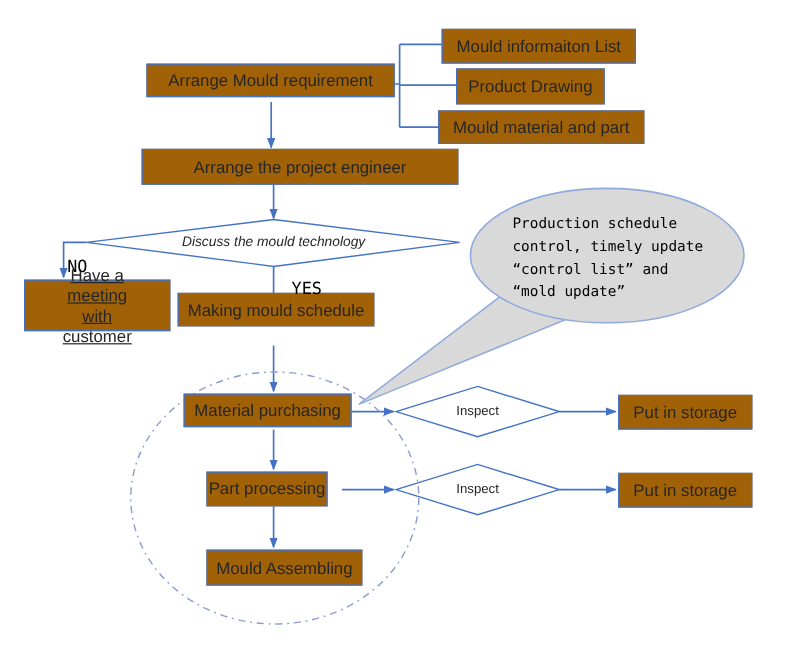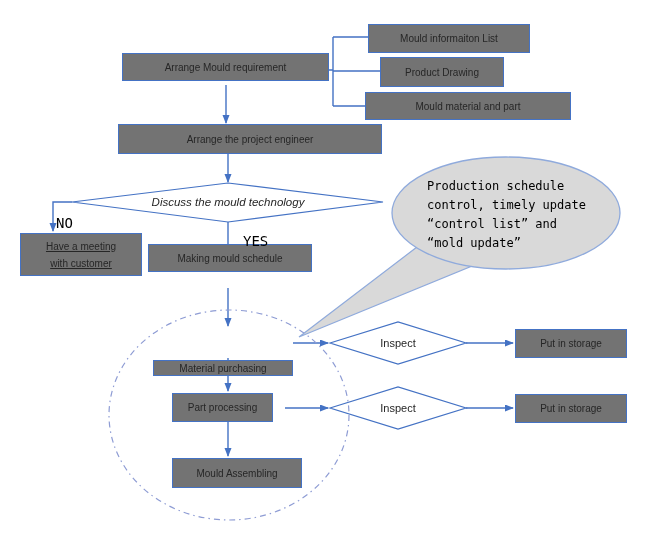--- a/index.html
+++ b/index.html
@@ -15,25 +15,25 @@
     width:658px;height:556px;
     background:#fff;
     font-family:"Liberation Sans", sans-serif;
     overflow:hidden;
   }
   #wires{position:absolute;inset:0;}
   .box{
     position:absolute;
     box-sizing:border-box;
     border:1.4px solid var(--blue);
-    background:#737373;
+    background:#a16207;
     color:var(--ink);
     display:flex;align-items:center;justify-content:center;
     text-align:center;
-    font-size:10px;
+    font-size:14px;
     line-height:17px;
   }
   .lbl{
     position:absolute;
     color:var(--ink);
     text-align:center;
   }
   .diamond-lbl{font-size:11.5px;}
   .mono{
     font-family:"DejaVu Sans Mono", monospace;
@@ -83,29 +83,29 @@
     <polygon points="417,247 472,266 299,337" fill="#D9D9D9" stroke="#8FAADC" stroke-width="1.2"></polygon>
     <ellipse cx="506" cy="213" rx="114" ry="56" fill="#D9D9D9" stroke="#8FAADC" stroke-width="1.3"></ellipse>
   </svg>
 
   <div class="box" style="left:122px;top:53px;width:207px;height:28px;">Arrange Mould requirement</div>
 
   <div class="box" style="left:368px;top:24px;width:162px;height:29px;">Mould informaiton List</div>
 
   <div class="box" style="left:380px;top:57px;width:124px;height:30px;">Product Drawing</div>
 
-  <div class="box" style="left:365px;top:92px;width:206px;height:28px;">Mould material and part</div>
+  <div class="box" style="left:365px;top:92px;width:172px;height:28px;">Mould material and part</div>
 
   <div class="box" style="left:118px;top:124px;width:264px;height:30px;">Arrange the project engineer</div>
 
   <div class="box" style="left:20px;top:233px;width:122px;height:43px;padding:0 21px;text-decoration:underline;">Have a meeting with customer</div>
 
   <div class="box" style="left:148px;top:244px;width:164px;height:28px;">Making mould schedule</div>
 
-  <div class="box" style="left:153px;top:328px;width:140px;height:16px;margin-top:32px;">Material purchasing</div>
+  <div class="box" style="left:153px;top:328px;width:140px;height:28px;">Material purchasing</div>
 
   <div class="box" style="left:172px;top:393px;width:101px;height:29px;">Part processing</div>
 
   <div class="box" style="left:172px;top:458px;width:130px;height:30px;">Mould Assembling</div>
 
   <div class="box" style="left:515px;top:329px;width:112px;height:29px;">Put in storage</div>
 
   <div class="box" style="left:515px;top:394px;width:112px;height:29px;">Put in storage</div>
 
   <div class="lbl diamond-lbl" style="left:128px;top:196px;width:200px;font-style:italic;">Discuss the mould technology</div>

